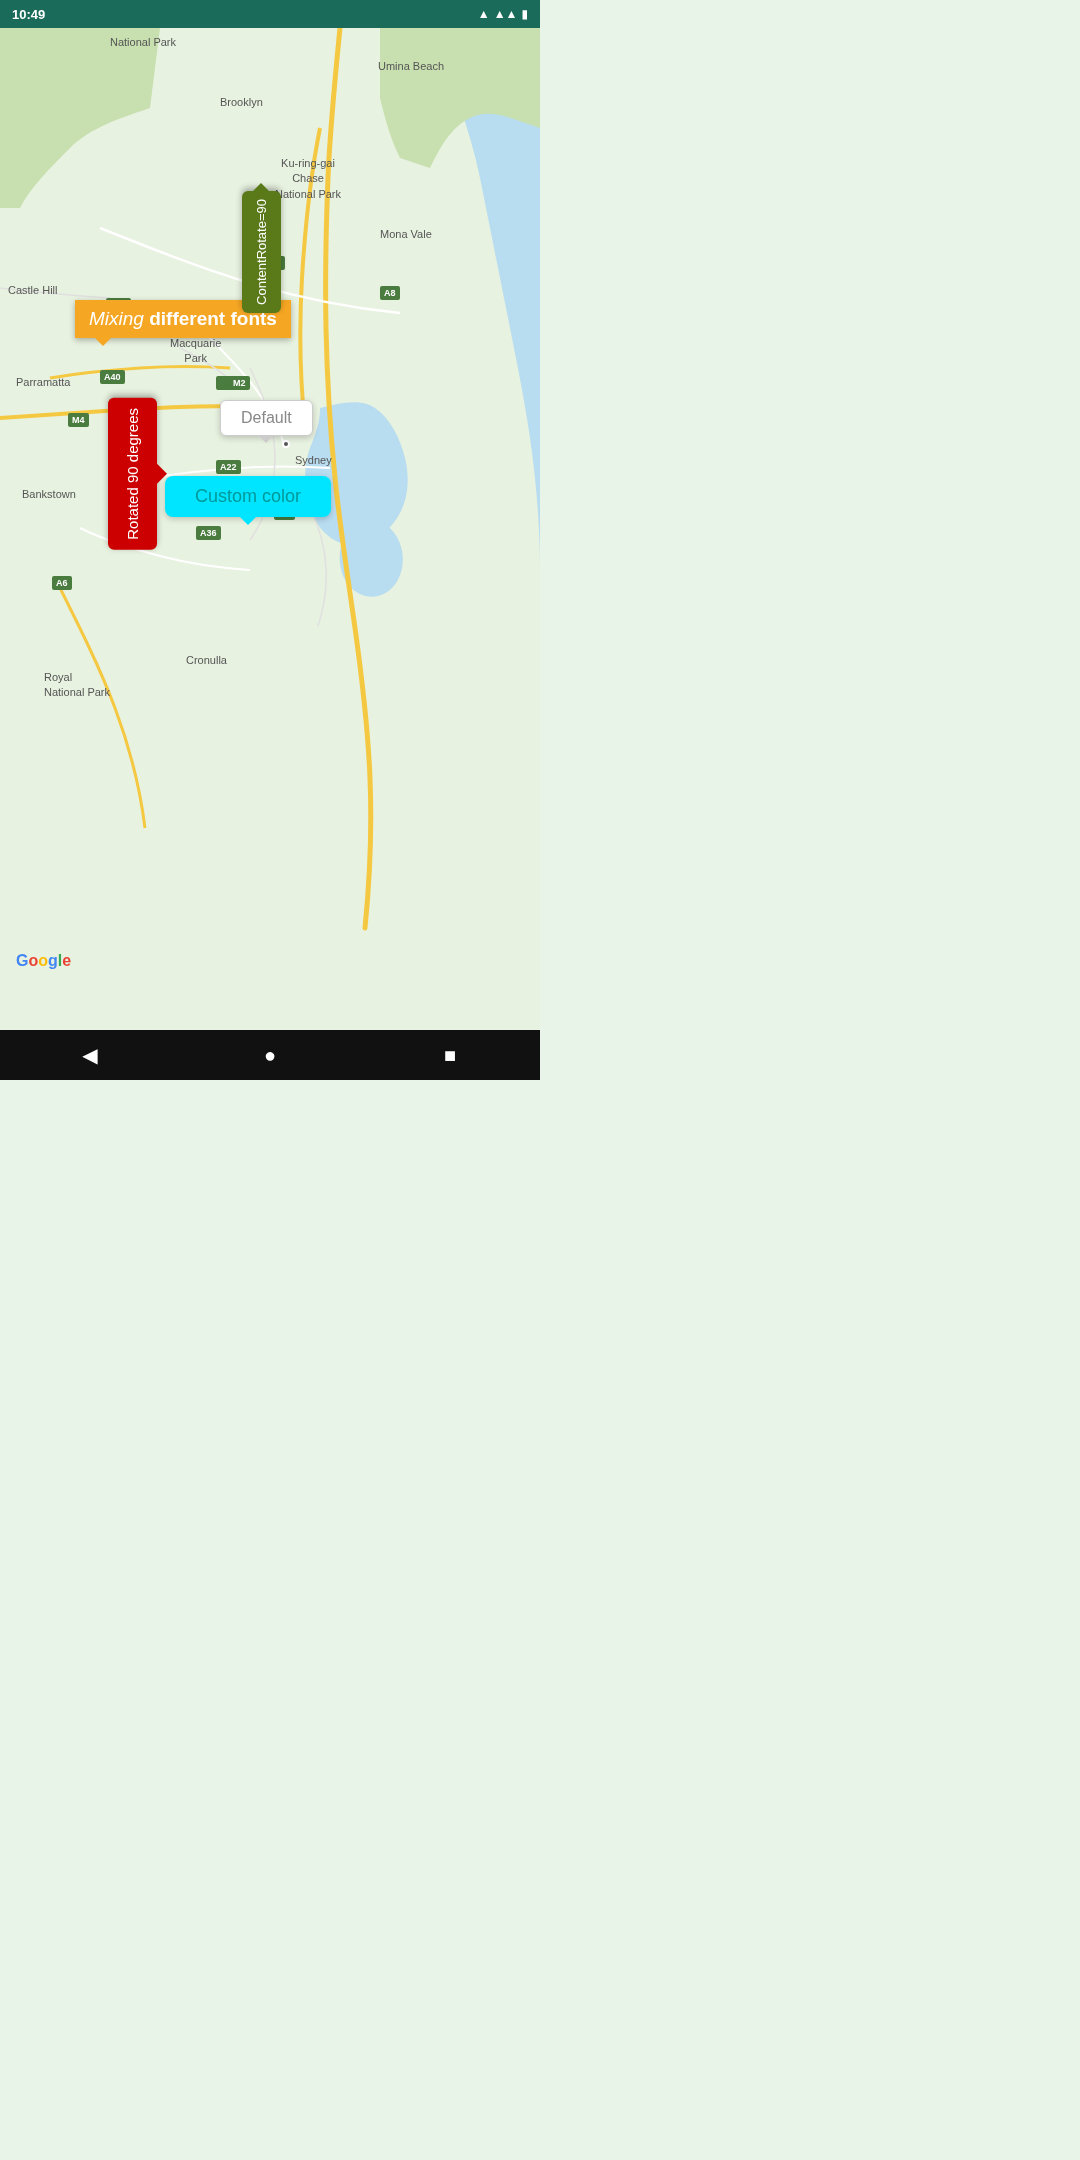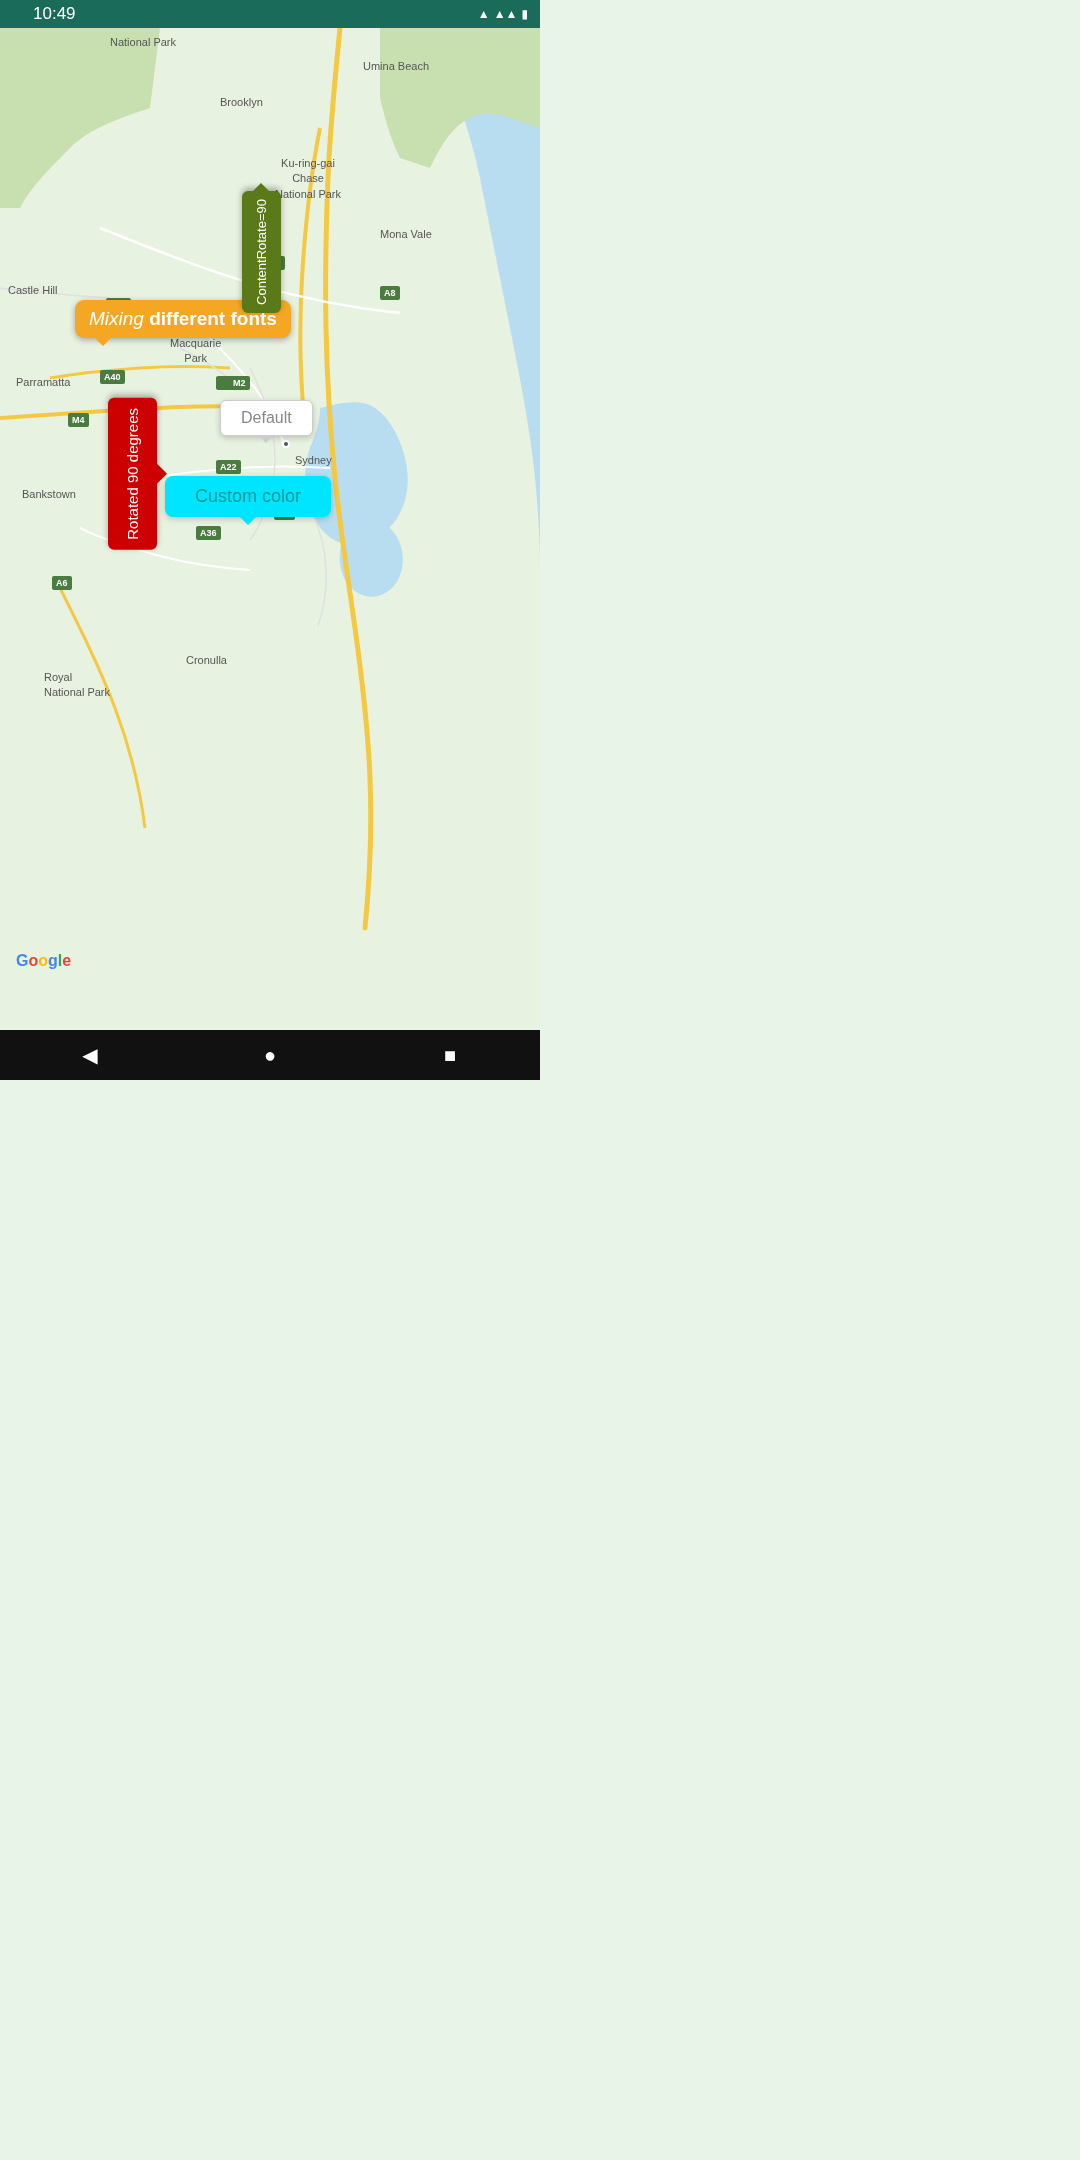--- a/index.html
+++ b/index.html
@@ -20,23 +20,22 @@
       height: 28px;
       background: #1a6b5a;
       display: flex;
       align-items: center;
       justify-content: space-between;
       padding: 0 12px;
       z-index: 100;
     }
     #status-time {
       color: white;
-      font-size: 17px;
-      font-weight: normal;
-      margin-left: 21px;
+      font-size: 13px;
+      font-weight: bold;
     }
     #status-icons {
       display: flex;
       align-items: center;
       gap: 4px;
     }
     .status-icon {
       color: white;
       font-size: 12px;
     }
@@ -83,21 +82,21 @@
       position: absolute;
     }
 
     
     #marker-mixing {
       left: 75px;
       top: 272px;
       background: #f5a623;
       color: white;
       padding: 8px 14px;
-      border-radius: 9px;
+      border-radius: 0;
       font-size: 19px;
       white-space: nowrap;
       box-shadow: 0 2px 6px rgba(0,0,0,0.3);
     }
     #marker-mixing .italic-part {
       font-style: italic;
       font-weight: normal;
     }
     #marker-mixing .bold-part {
       font-weight: bold;
@@ -323,21 +322,21 @@
     <path d="M150,450 C180,445 210,442 240,440 C270,438 300,438 330,440" stroke="#ffffff" stroke-width="2" fill="none"></path>
     <path d="M80,500 C100,510 130,520 160,528 C190,536 220,540 250,542" stroke="#ffffff" stroke-width="2" fill="none"></path>
 
     <path d="M250,340 C260,360 268,380 272,400 C276,420 276,440 272,460 C268,480 260,498 250,512" stroke="#e0e0e0" stroke-width="1.5" fill="none"></path>
     <path d="M180,320 C200,330 220,342 235,356" stroke="#e0e0e0" stroke-width="1.5" fill="none"></path>
     <path d="M0,260 C40,265 80,268 110,270" stroke="#e0e0e0" stroke-width="1.5" fill="none"></path>
     <path d="M310,480 C320,500 325,520 326,540 C327,560 324,580 318,598" stroke="#e0e0e0" stroke-width="1.5" fill="none"></path>
   </svg>
 
   <div class="map-place-label" style="top:8px;left:110px;">National Park</div>
-  <div class="map-place-label" style="top:32px;left:335px;padding-left:28px;">Umina Beach</div>
+  <div class="map-place-label" style="top:32px;left:350px;padding-left:28px;">Umina Beach</div>
   <div class="map-place-label" style="top:68px;left:220px;">Brooklyn</div>
   <div class="map-place-label" style="top:128px;left:275px;text-align:center;line-height:1.4;">Ku-ring-gai<br>Chase<br>National Park</div>
   <div class="map-place-label" style="top:200px;left:380px;text-align:center;">Mona Vale</div>
   <div class="map-place-label" style="top:256px;left:8px;">Castle Hill</div>
   <div class="map-place-label" style="top:308px;left:170px;text-align:center;line-height:1.4;">Macquarie<br>Park</div>
   <div class="map-place-label" style="top:348px;left:16px;">Parramatta</div>
   <div class="map-place-label" style="top:460px;left:22px;">Bankstown</div>
   <div class="map-place-label" style="top:426px;left:295px;">Sydney</div>
   <div class="map-place-label" style="top:626px;left:186px;">Cronulla</div>
   <div class="map-place-label" style="top:642px;left:44px;line-height:1.4;">Royal<br>National Park</div>

